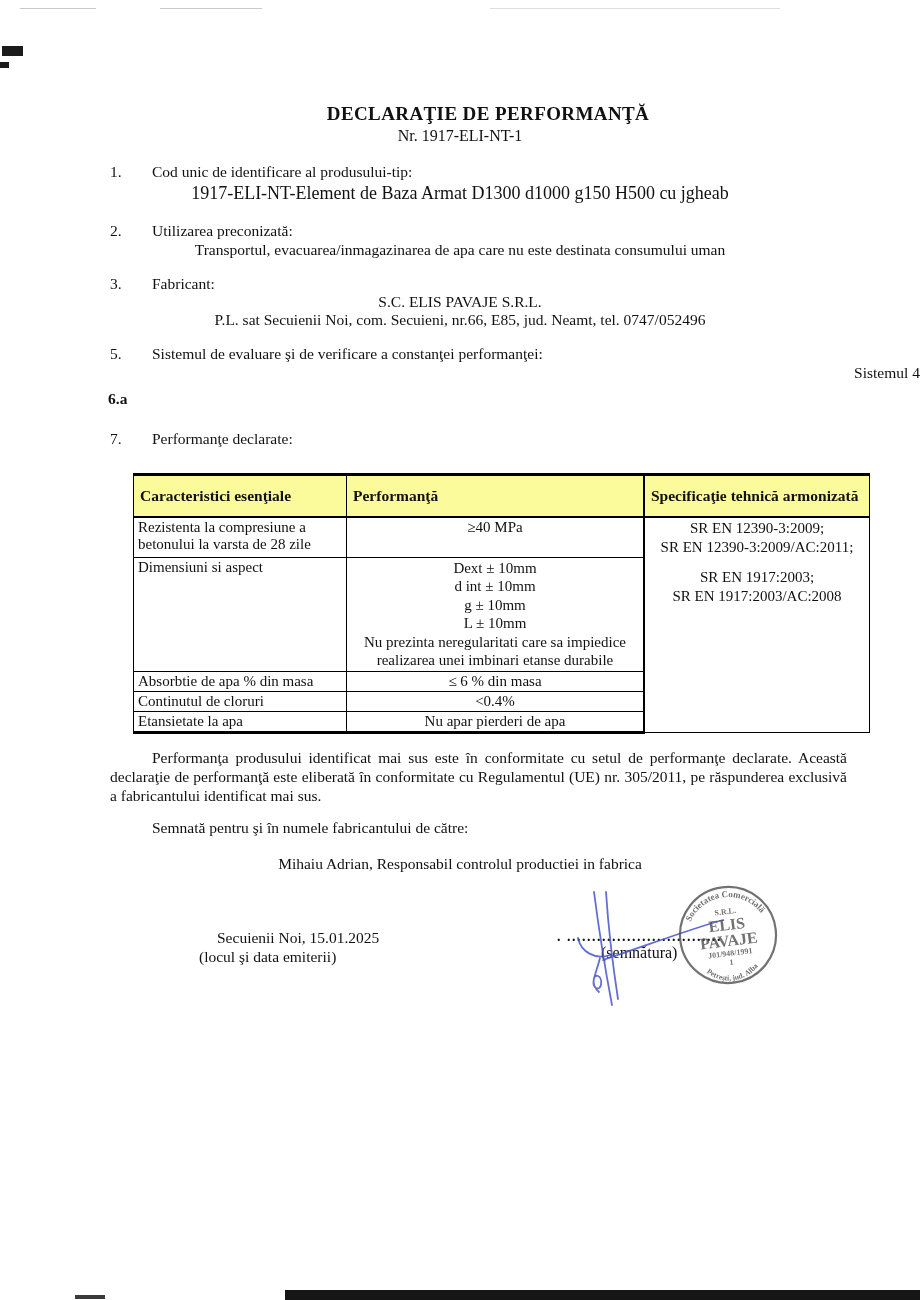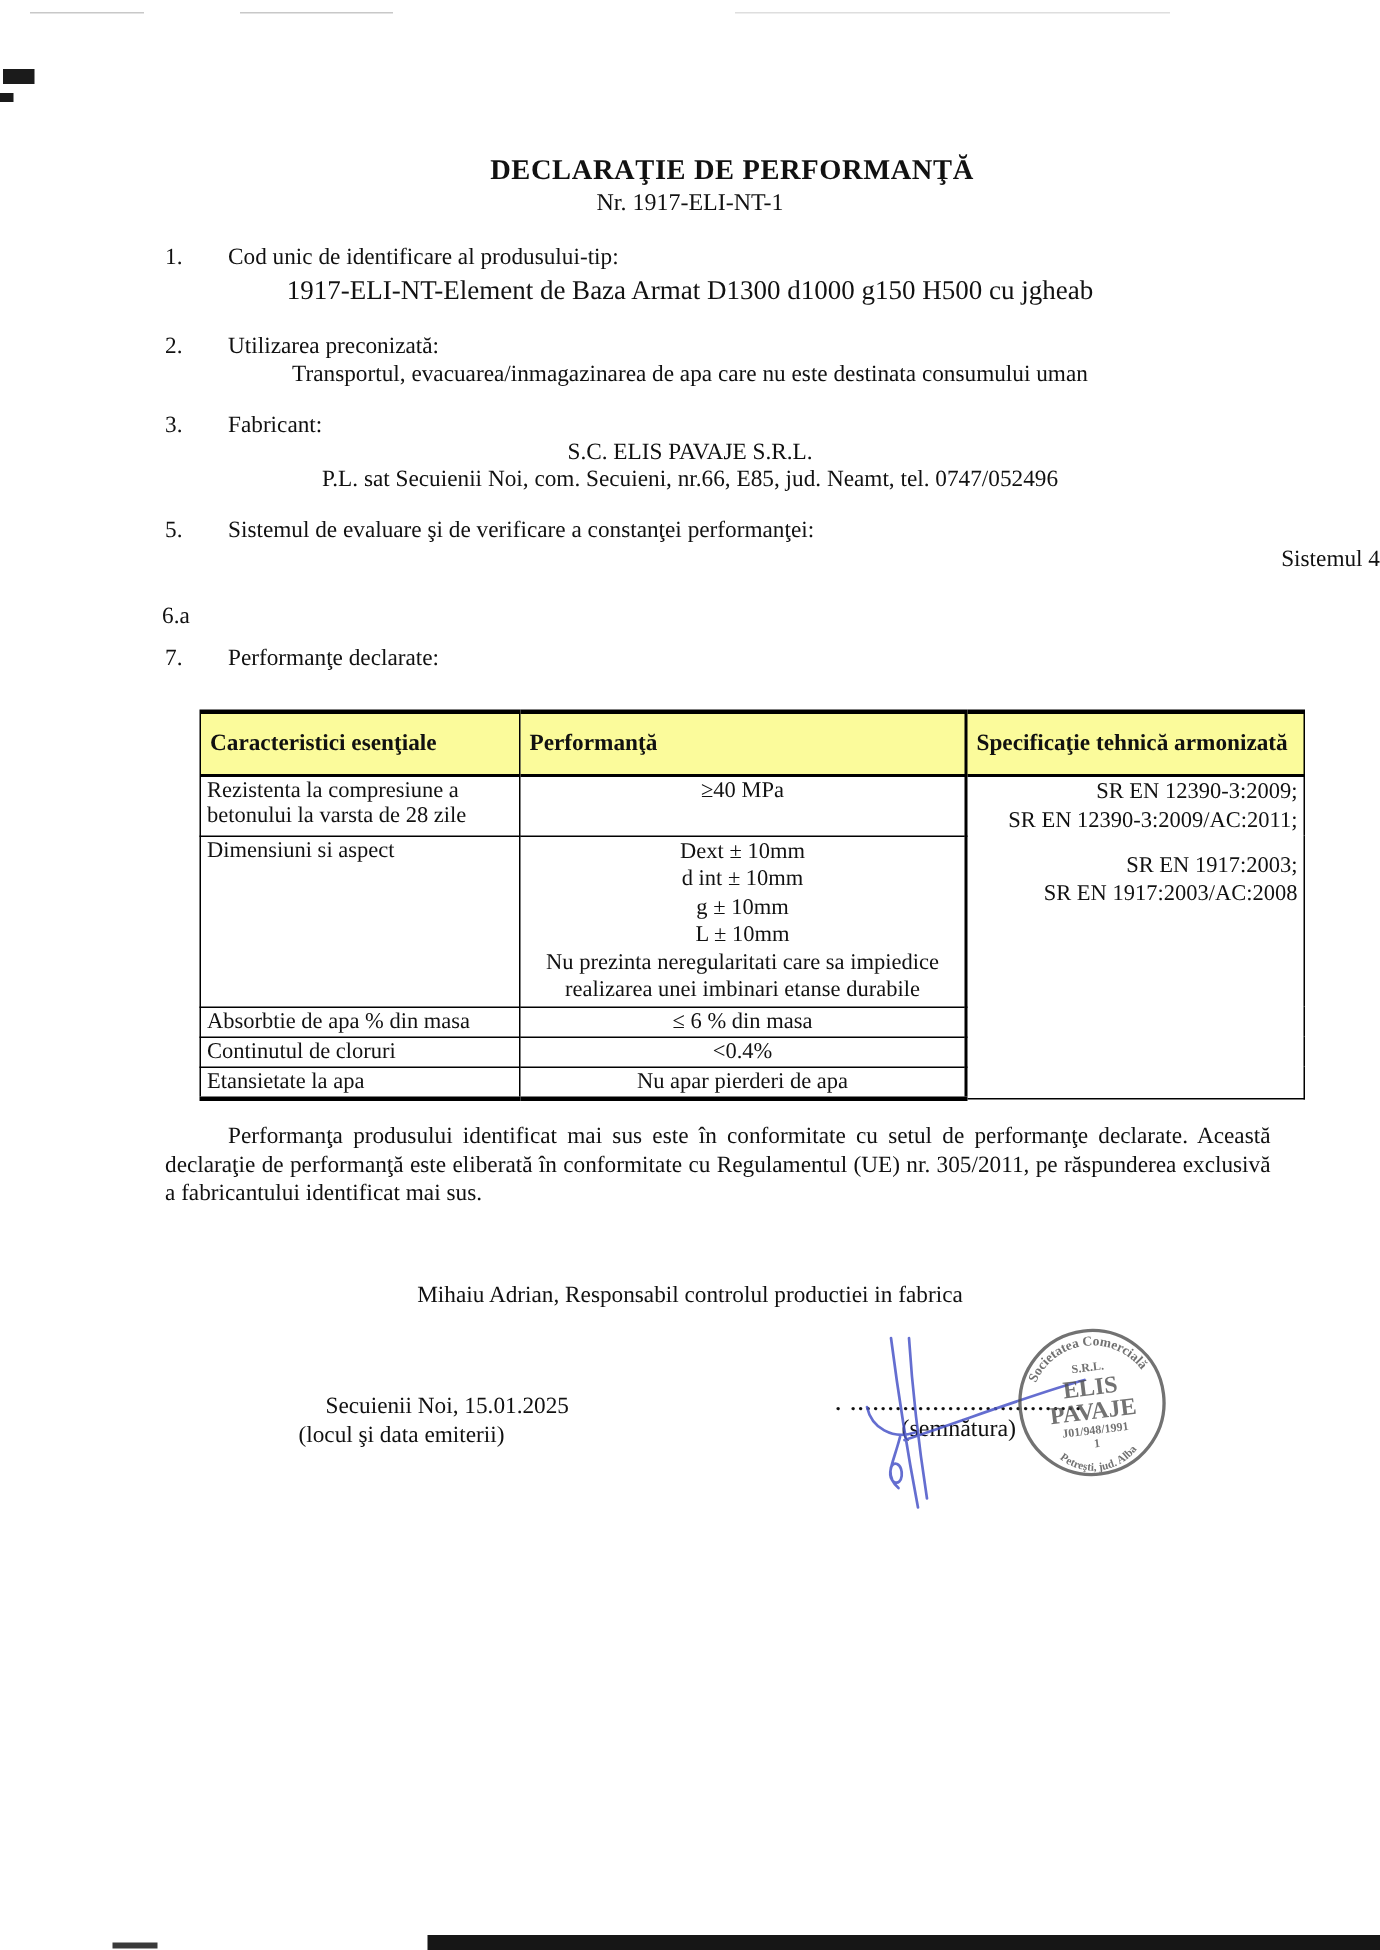--- a/index.html
+++ b/index.html
@@ -24,21 +24,21 @@
     font-size:15px;table-layout:fixed;color:#111;
   }
   table.perf td,table.perf th{border:1px solid #000;vertical-align:top;padding:1px 4px;}
   table.perf th{
     border-top:3px solid #000;border-bottom:2px solid #000;
     font-size:15.5px;font-weight:bold;text-align:left;vertical-align:middle;height:36px;padding:2px 6px;
   }
   table.perf tr.last td{border-bottom:3px solid #000;}
   td.c-char{width:200px;text-align:left;}
   td.c-perf{width:284px;text-align:center;}
-  td.c-spec{width:212px;text-align:right;padding-left:7px;line-height:19px;}
+  td.c-spec{width:212px;text-align:center;padding-left:7px;line-height:19px;}
   .justify2{text-align:justify;}
   .perf-lines div{line-height:18.5px;text-align:center;}
   .spec-gap{height:11px;}
   
   .paragraph{
     position:absolute;left:110px;top:748px;width:737px;font-size:15.5px;line-height:19px;
     text-align:justify;text-indent:42px;
   }
   .dots{font-size:14px;letter-spacing:1.5px;font-weight:bold;white-space:nowrap;}
   .sig-label{font-size:16px;}
@@ -71,21 +71,21 @@
 
   <div class="item-num" style="top:275px;">3.</div>
   <div class="item-label" style="top:275px;">Fabricant:</div>
   <div class="abs centered body-line" style="top:293px;">S.C. ELIS PAVAJE S.R.L.</div>
   <div class="abs centered body-line" style="top:311px;">P.L. sat Secuienii Noi, com. Secuieni, nr.66, E85, jud. Neamt, tel. 0747/052496</div>
 
   <div class="item-num" style="top:345px;">5.</div>
   <div class="item-label" style="top:345px;">Sistemul de evaluare şi de verificare a constanţei performanţei:</div>
   <div class="abs centered body-line" style="top:364px;text-align:right;">Sistemul 4</div>
 
-  <div class="item-num" style="top:402px;left:108px;">6.a</div>
+  <div class="item-num" style="top:390px;left:108px;font-weight:bold;">6.a</div>
 
   <div class="item-num" style="top:430px;">7.</div>
   <div class="item-label" style="top:430px;">Performanţe declarate:</div>
 
   <table class="perf">
     <tbody>
         <tr>
       <th style="width:200px;background:#FBFB9B;">Caracteristici esenţiale</th>
       <th style="width:284px;background:#FBFB9B;">Performanţă</th>
       <th style="width:212px;background:#FBFB9B;border-left:2px solid #000;">Specificaţie tehnică armonizată</th>
@@ -122,20 +122,21 @@
     </tr>
     <tr class="last" style="height:19px;">
       <td class="c-char">Etansietate la apa</td>
       <td class="c-perf">Nu apar pierderi de apa</td>
     </tr>
   </tbody>
     </table>
 
   <div class="paragraph">Performanţa produsului identificat mai sus este în conformitate cu setul de performanţe declarate. Această declaraţie de performanţă este eliberată în conformitate cu Regulamentul (UE) nr. 305/2011, pe răspunderea exclusivă a fabricantului identificat mai sus.</div>
 
+  <div class="item-label" style="top:819px;">Semnată pentru şi în numele fabricantului de către:</div>
 
   <div class="abs centered body-line" style="top:855px;">Mihaiu Adrian, Responsabil controlul productiei in fabrica</div>
 
   <div class="abs body-line" style="left:217px;top:929px;">Secuienii Noi, 15.01.2025</div>
   <div class="abs body-line" style="left:199px;top:948px;font-family:Liberation Serif, serif;">(locul şi data emiterii)</div>
 
   <div class="abs dots" style="left:557px;top:929px;">. ...............................</div>
   <div class="abs sig-label" style="left:601px;top:944px;">(semnătura)</div>
 
   <div class="sig-wrap">

